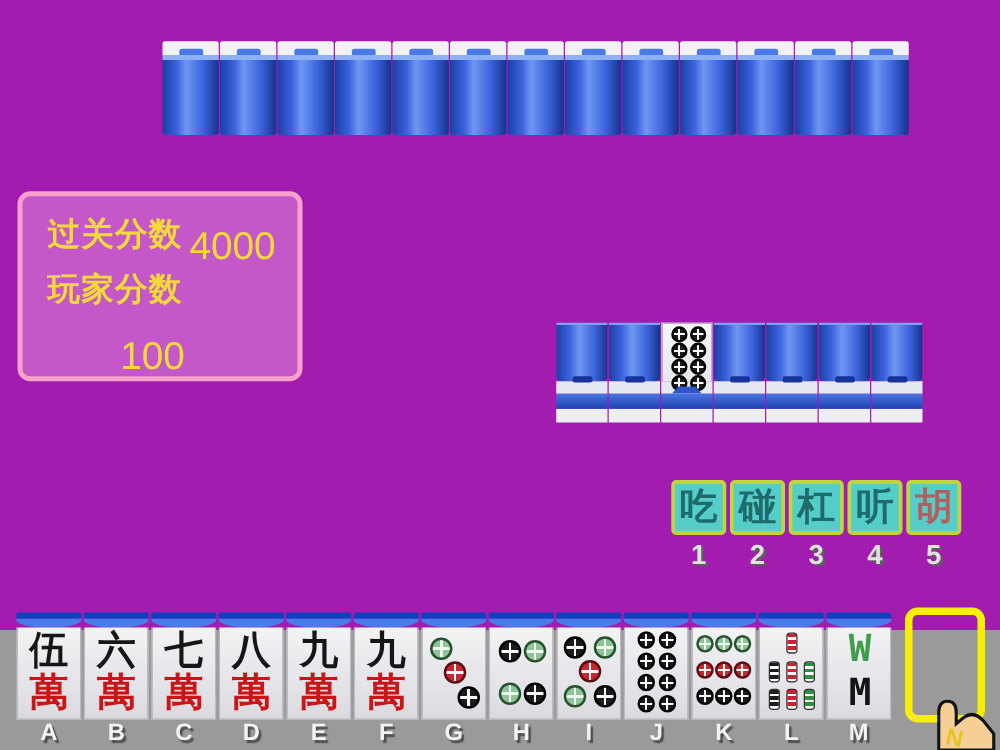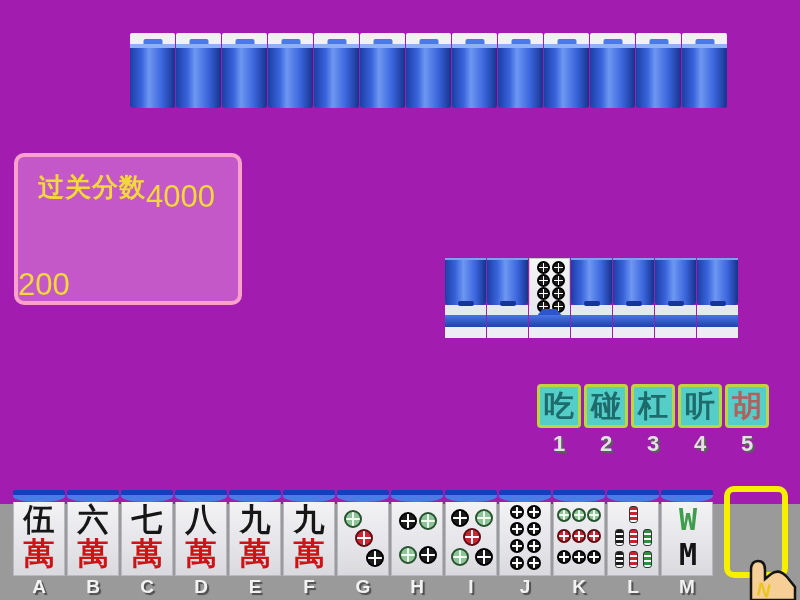--- a/index.html
+++ b/index.html
@@ -32,21 +32,21 @@
       border:1px solid #c9c9d2;border-bottom:none;box-sizing:border-box;}
   .m-bump{position:absolute;top:-6px;left:50%;transform:translateX(-50%);
       width:24px;height:6px;background:#2d55cc;clip-path:polygon(22% 0,78% 0,100% 100%,0 100%);}
 
   
   #score-panel{position:absolute;left:14px;top:153px;width:228px;height:152px;box-sizing:border-box;
       background:#c558c8;border:4px solid #f9a0cc;border-radius:10px;padding-top:10px;}
   .sp-row{display:flex;height:44px;}
   .sp-label{width:128px;text-align:right;color:#f2d838;font-size:26px;font-weight:bold;line-height:40px;
       letter-spacing:1px;}
-  .sp-value{flex:1;text-align:left;padding-right:12px;color:#f2d838;font-size:31px;line-height:31px;
+  .sp-value{flex:1;text-align:center;padding-right:12px;color:#f2d838;font-size:31px;line-height:31px;
       margin-top:14px;font-weight:500;}
 
   
   #action-bar{position:absolute;left:537px;top:384px;display:flex;gap:3px;}
   .ab-col{display:flex;flex-direction:column;align-items:center;}
   .ab-btn{width:44px;height:44px;box-sizing:border-box;background:#55cdc8;border:3px solid #bdd63b;
       border-radius:4px;font-size:30px;font-weight:bold;text-align:center;line-height:38px;cursor:pointer;}
   .ab-key{margin-top:3px;font-size:22px;font-weight:bold;color:#e2e2e2;text-shadow:2px 2px 0 #5e5e5e;}
 
   
@@ -164,23 +164,24 @@
         <div class="tbody"></div>
       </div>
     </div>
 
   <div id="score-panel">
     <div class="sp-row">
       <div class="sp-label">过关分数</div>
       <div class="sp-value">4000</div>
     </div>
     <div class="sp-row">
+      <div class="sp-label">玩家分数</div>
     </div>
     <div class="sp-row">
-      <div class="sp-value">200</div>
+      <div class="sp-value">100</div>
     </div>
   </div>
 
   <div id="meld-row">
       <div class="tile-mid">
         <div class="m-blue"></div>
         <div class="m-w1"></div>
         <div class="m-b"></div>
         <div class="m-w2"></div>
       </div>

